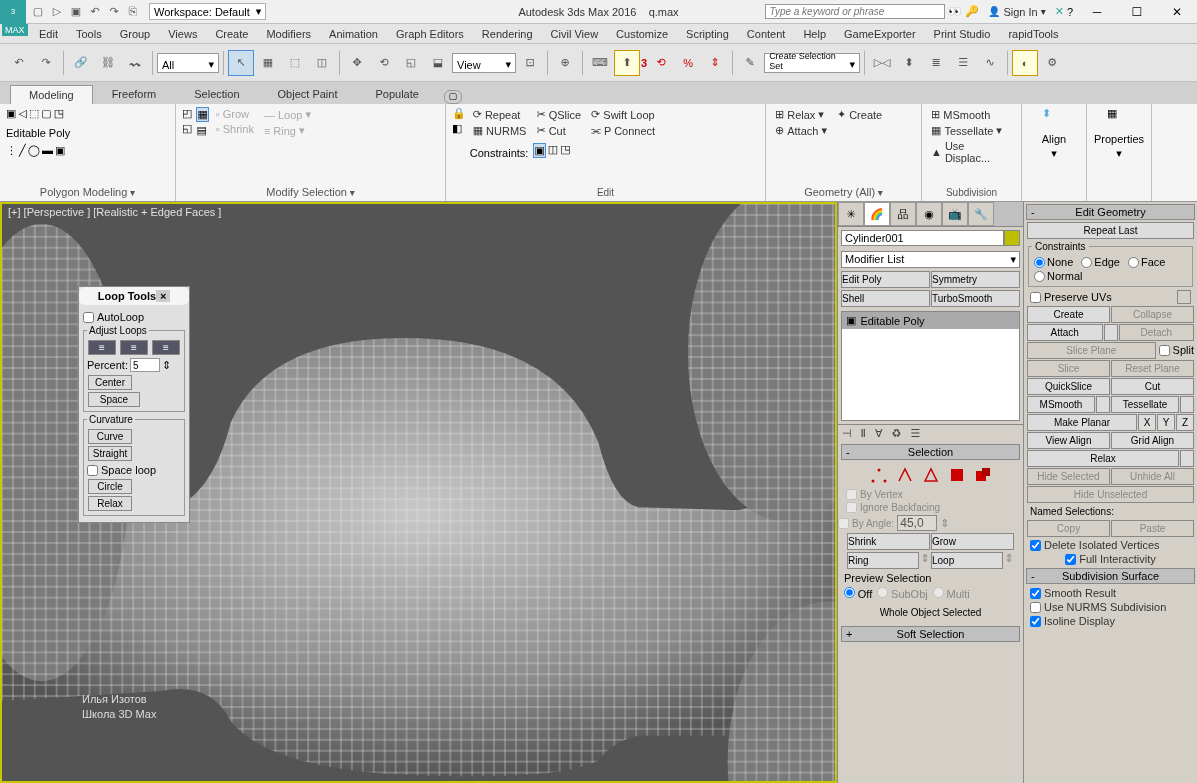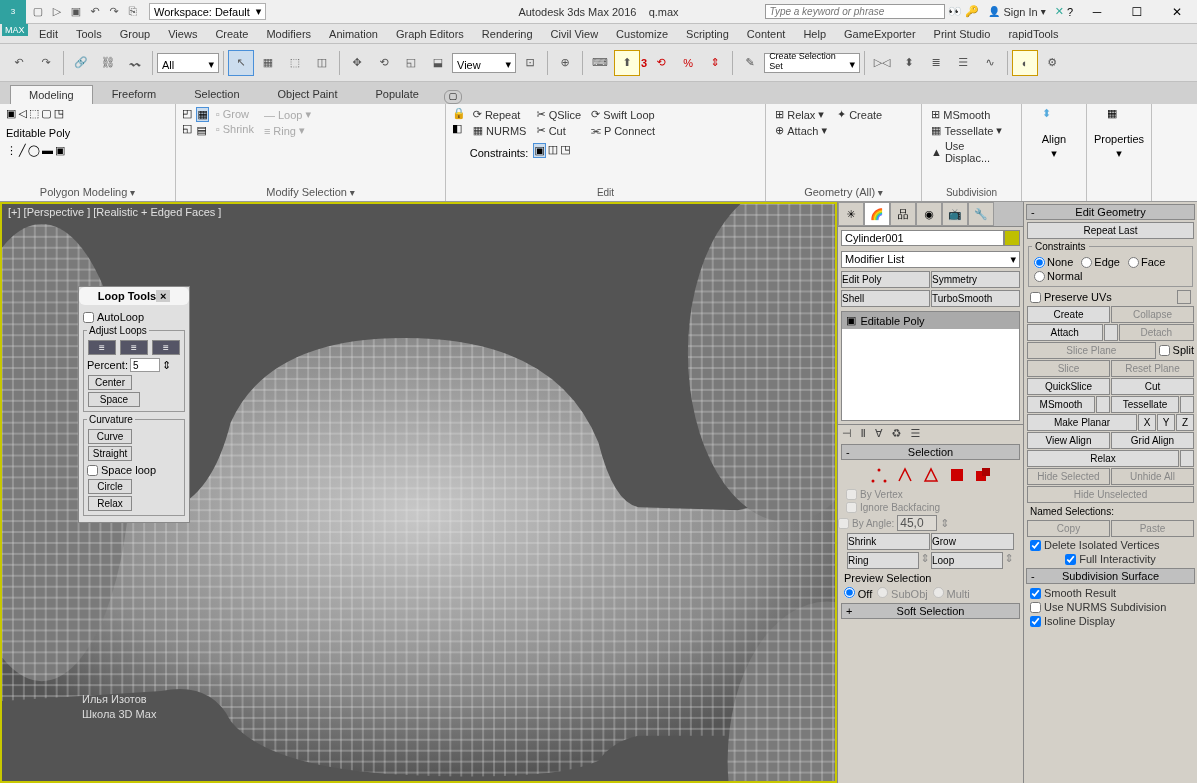--- a/index.html
+++ b/index.html
@@ -453,20 +453,21 @@
       <span style="width:10px;color:#888;text-align:center">⇕</span>
       <div class="b disabled">Loop</div>
       <span style="width:10px;color:#888;text-align:center">⇕</span>
     </div>
     <div class="prev-sel">Preview Selection</div>
     <div class="radios">
       <label><input type="radio" checked="" style=""> <span>Off</span></label>
       <label style="color:#888"><input type="radio" disabled="" style=""> <span>SubObj</span></label>
       <label style="color:#888"><input type="radio" disabled="" style=""> <span>Multi</span></label>
     </div>
+    <div class="msg">Whole Object Selected</div>
     <div class="rollout-hdr plus">Soft Selection</div>
   </div>
 
   <div class="rightpanel">
     <div class="rollout-hdr">Edit Geometry</div>
     <div class="btnrow">
         <div class="b">Repeat Last</div>
       </div>
     <fieldset>
       <legend>Constraints</legend>

